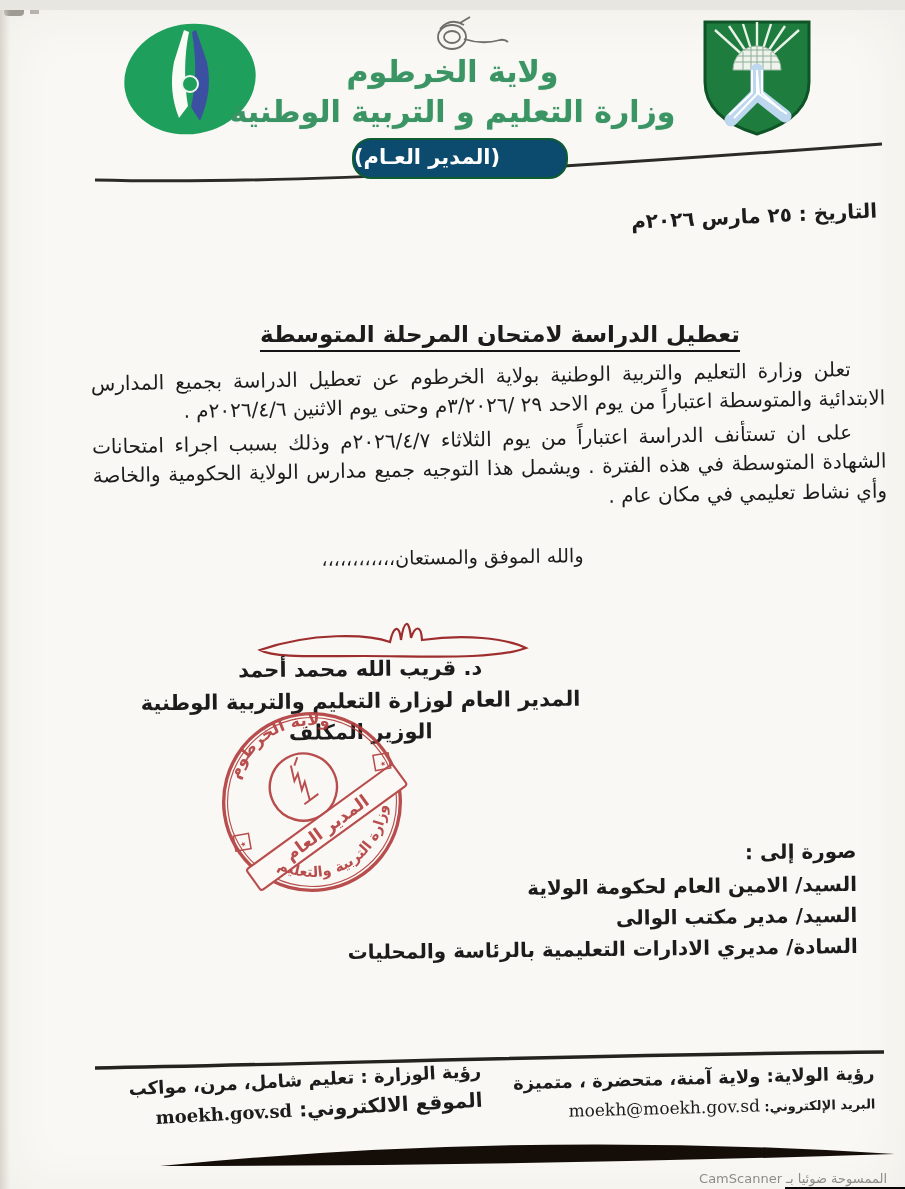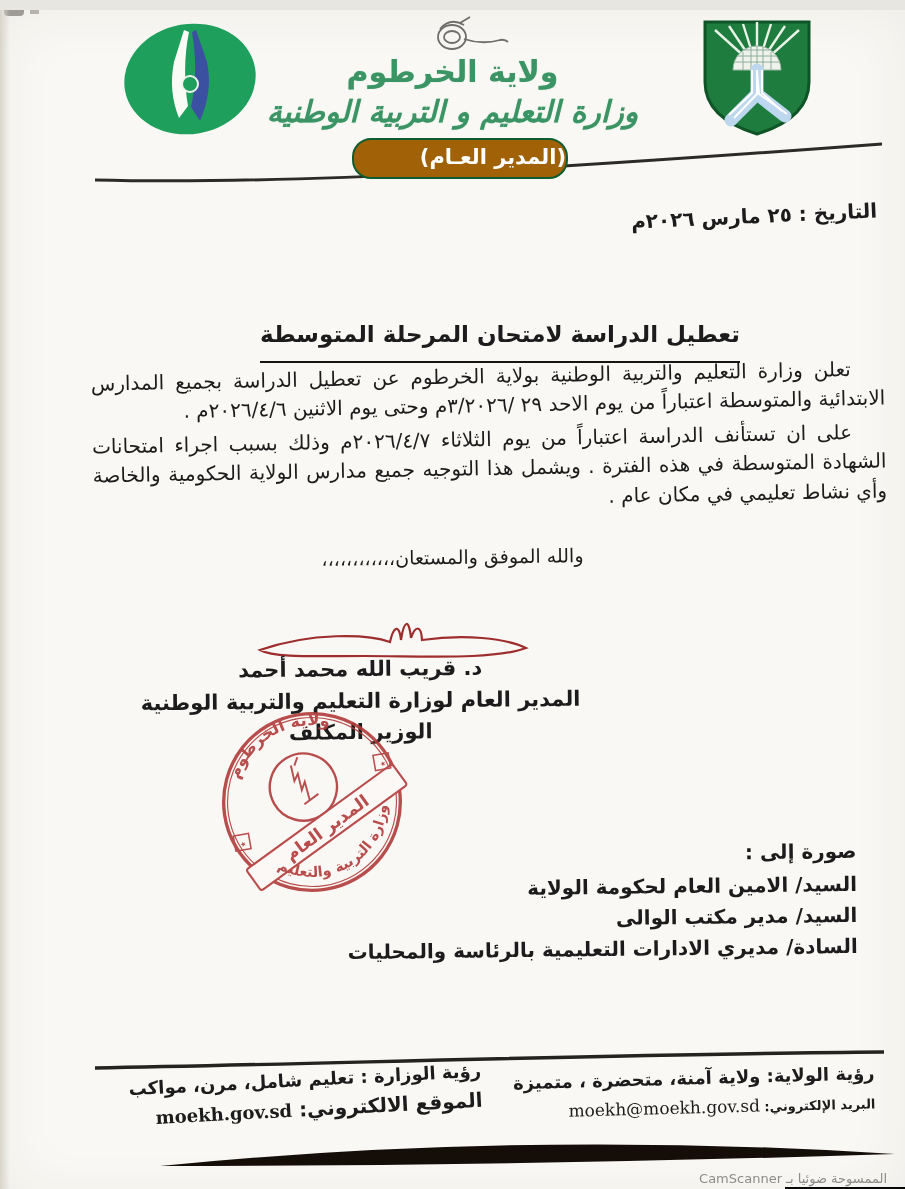--- a/index.html
+++ b/index.html
@@ -8,30 +8,30 @@
     background:#f9f8f4;overflow:hidden;
     font-family:"DejaVu Sans","Liberation Sans",sans-serif;
     color:#1c1c1c;
     box-shadow:inset 0 0 60px rgba(60,50,30,.06);
   }
   .page::before{content:"";position:absolute;left:0;top:0;width:10px;height:100%;
     background:linear-gradient(to right,#d9d5cc,rgba(217,213,204,0));z-index:5;}
   .abs{position:absolute;}
   
   .state-title{top:44px;left:0;width:100%;text-align:center;font-size:30px;font-weight:bold;color:#3a9464;text-shadow:0 0 1px rgba(46,139,87,.4);}
-  .ministry-title{top:84px;left:0;width:100%;text-align:center;font-size:30px;font-weight:bold;color:#3a9464;text-shadow:0 0 1px rgba(46,139,87,.4);font-style:italic;}
+  .ministry-title{top:84px;left:0;width:100%;text-align:center;font-size:30px;font-weight:bold;color:#3a9464;text-shadow:0 0 1px rgba(46,139,87,.4);}
   .gd-pill{
-    top:128px;left:352px;width:212px;height:37px;background:#a16207;border:2px solid #0e5c30;
-    border-radius:19px;color:#ffffff;font-size:21px;font-weight:bold;text-align:right;line-height:35px;z-index:3;
+    top:128px;left:352px;width:212px;height:37px;background:#0c4a6e;border:2px solid #0e5c30;
+    border-radius:19px;color:#ffffff;font-size:21px;font-weight:bold;text-align:left;line-height:35px;z-index:3;
   }
   
   .date-line{top:194px;right:28px;font-size:20px;font-weight:bold;transform:rotate(-2.6deg);letter-spacing:.5px;}
   .statement-label{top:279px;left:270px;width:400px;text-align:center;font-size:23px;font-weight:bold;}
   .subject{top:311px;left:160px;width:680px;text-align:center;font-size:23px;font-weight:bold;}
-  .subject span{display:inline-block;border-bottom:2.5px solid #151515;padding-bottom:14px;}
+  .subject span{display:inline-block;border-bottom:2.5px solid #151515;padding-bottom:3px;}
   .body-text{top:352px;left:92px;width:794px;font-size:20px;line-height:1.47;text-align:justify;text-align-last:right;transform:rotate(-1.1deg);}
   .body-text p{margin:0 0 4px 0;text-indent:34px;}
   .closing{top:536px;left:0;width:100%;text-align:center;font-size:19px;transform:rotate(-.8deg);}
   .sig-block{top:644px;left:138px;width:445px;text-align:center;font-weight:bold;font-size:21px;line-height:1.5;transform:rotate(-.6deg);}
   .cc-block{top:829px;right:48px;text-align:right;font-weight:bold;font-size:20px;line-height:1.55;transform:rotate(-.7deg);}
   .cc-block .cc-label{margin-bottom:2px;}
   
   .footer-right{top:1058px;right:30px;width:410px;text-align:right;transform:rotate(-1.6deg);}
   .footer-right .vision{font-size:18px;font-weight:bold;margin-bottom:9px;}
   .footer-right .contact{font-size:13px;font-weight:bold;}

